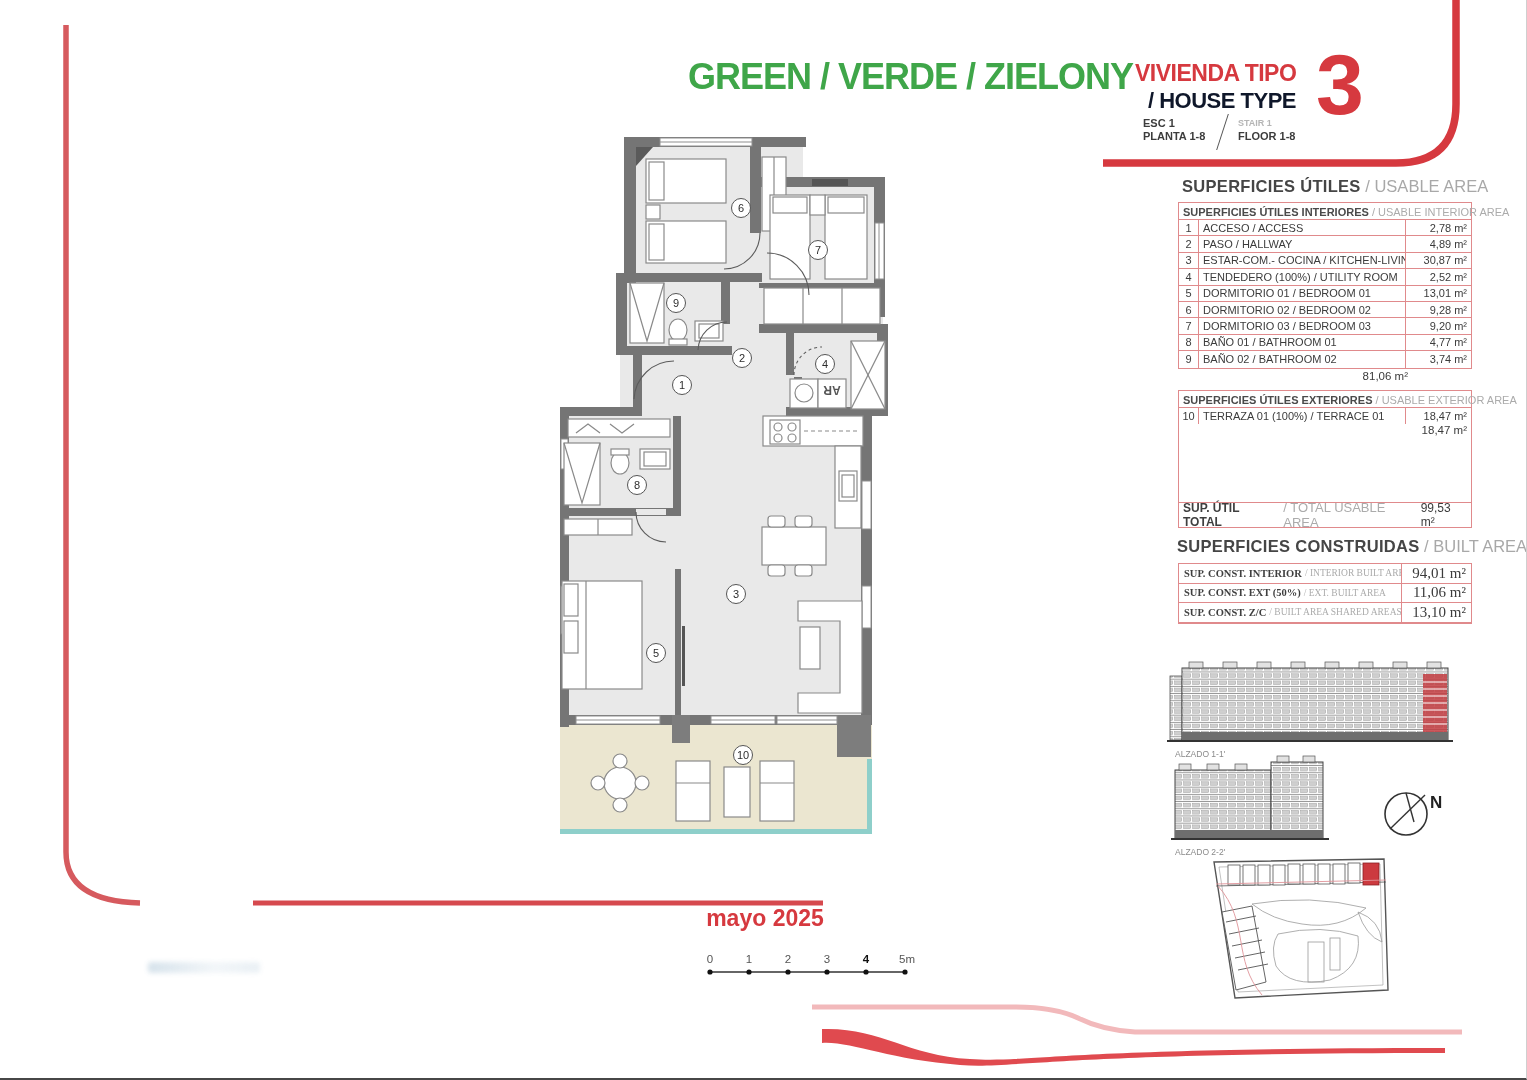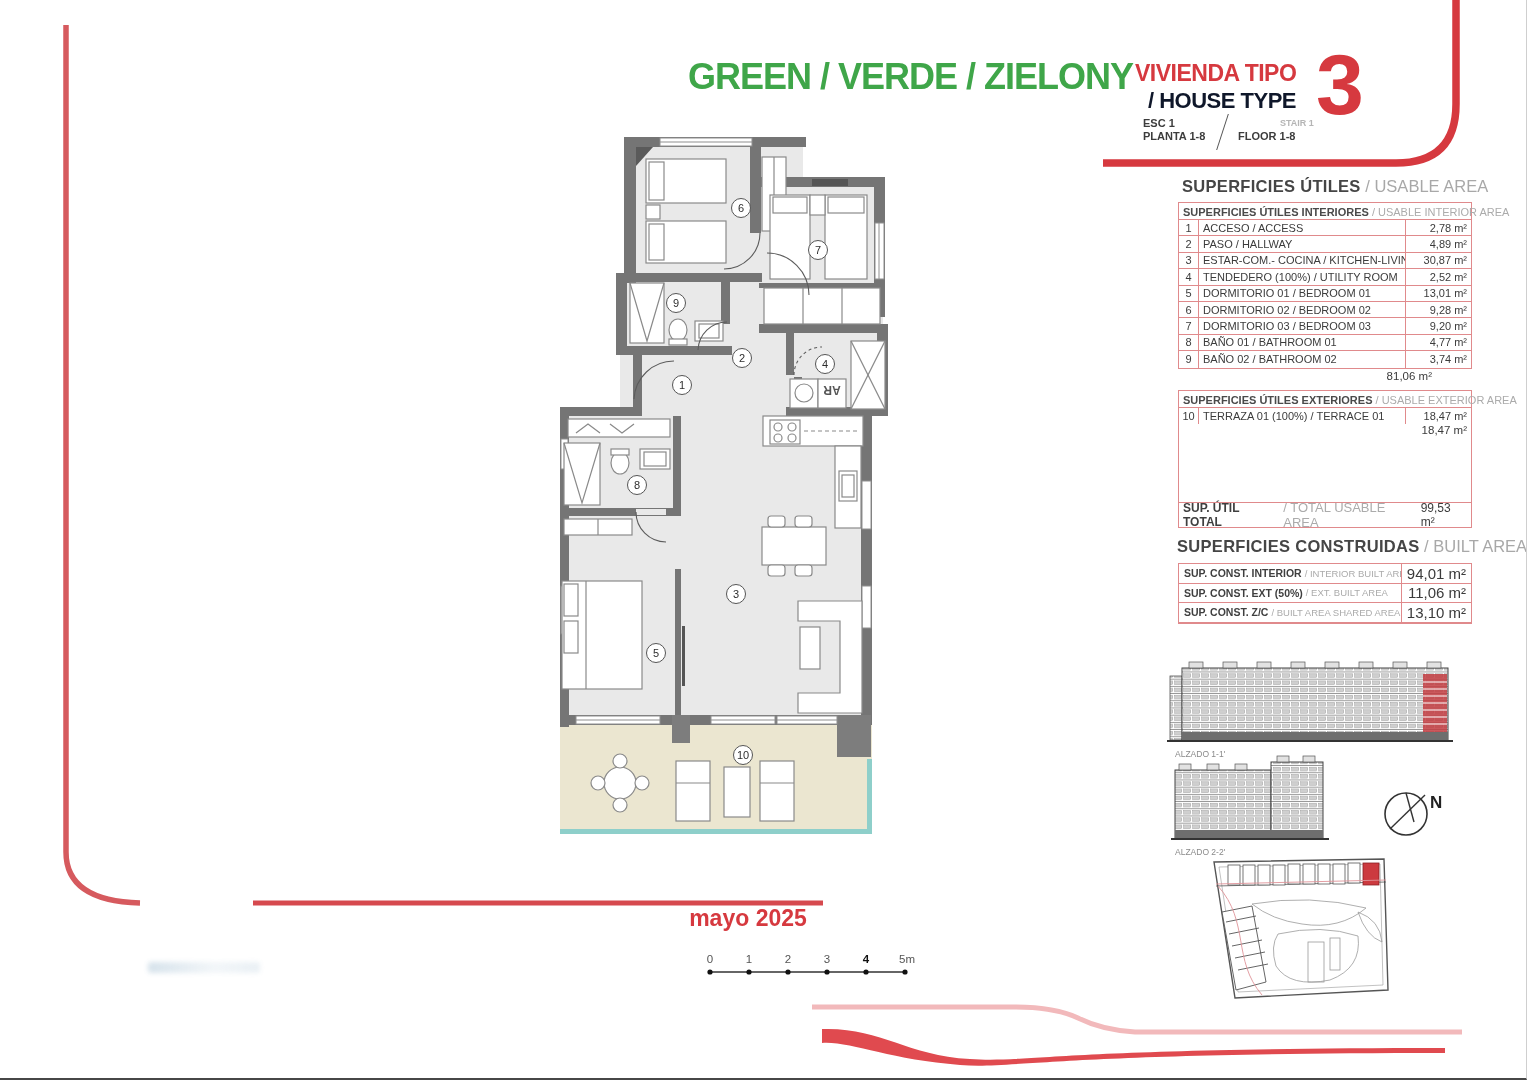--- a/index.html
+++ b/index.html
@@ -11,49 +11,49 @@
   .abs { position:absolute; }
 
   
   .proj-title { left:688px; top:56px; width:442px; text-align:right;
     font-size:36px; font-weight:bold; letter-spacing:-1px; color:#3fa649; white-space:nowrap; }
   .viv-tipo { left:1135px; top:60px; font-size:23px; font-weight:bold; color:#d6393f; letter-spacing:-0.5px; }
   .house-type { left:1148px; top:88px; font-size:22px; font-weight:bold; color:#0f172a; letter-spacing:-0.5px; }
   .type-num { left:1316px; top:44px; font-size:86px; font-weight:bold; color:#d6393f; line-height:0.95; }
   .esc-block { left:1143px; top:117px; font-size:11px; color:#3c3c3c; font-weight:bold; line-height:13px; }
   .stair-block { left:1238px; top:117px; font-size:11px; line-height:13px; font-weight:bold; color:#3c3c3c; }
-  .stair-top { color:#b5b5b5; font-size:9px; font-weight:bold;margin-left:42px; }
+  .stair-top { color:#b5b5b5; font-size:9px; font-weight:bold; }
   .slash-div { left:1222px; top:114px; width:1px; height:36px; background:#555; transform:skewX(-18deg); }
 
   
   .sec-head { font-size:16.5px; white-space:nowrap; }
   .sec-head .es { color:#454545; font-weight:bold; letter-spacing:0.3px; }
   .sec-head .en { color:#a8a8a8; font-weight:normal; }
   .tbl { border:1px solid #e08a8c; background:#fff; display:flex; flex-direction:column; font-size:11px; color:#3b3b3b; }
   .tbl-head { display:flex; align-items:flex-end; padding:1px 4px; border-bottom:1px solid #e08a8c; height:17px; white-space:nowrap; }
   .tbl-head .es { color:#4a4a4a; font-weight:bold; }
   .tbl-head .en { color:#ababab; }
   .trow { display:flex; align-items:stretch; border-bottom:1px solid #e08a8c; height:16.4px; }
   .trow:last-child { border-bottom:none; }
   .tnum { width:20px; border-right:1px solid #e08a8c; display:flex; align-items:center; justify-content:center; }
   .tlab { flex:1; display:flex; align-items:center; padding-left:4px; white-space:nowrap; overflow:hidden; }
   .tval { width:66px; border-left:1px solid #e08a8c; display:flex; align-items:center; justify-content:flex-end; padding-right:4px; }
   .subtot { text-align:right; font-size:11.5px; color:#3b3b3b; padding-right:4px; }
   .tot-row { display:flex; align-items:center; border-top:1px solid #e08a8c; height:25px; padding:8px 4px; font-size:12px; }
   .tot-row .es { font-weight:bold; color:#3f3f3f; }
   .tot-row .en { color:#ababab; margin-left:4px; font-size:13px; }
   .tot-row .v { margin-left:auto; color:#3b3b3b; }
-  .brow { display:flex; align-items:stretch; border-bottom:1px solid #e08a8c; height:19.5px; font-size:10.5px; }
+  .brow { display:flex; align-items:stretch; border-bottom:1px solid #e08a8c; height:19.5px; font-size:10.5px;font-family:Liberation Serif, serif; }
   .brow .blab { flex:1; display:flex; align-items:center; padding-left:5px; white-space:nowrap; overflow:hidden; }
   .brow .blab .es { font-weight:bold; color:#3f3f3f; }
   .brow .blab .en { color:#ababab; margin-left:3px; font-size:9.5px; }
   .brow .bval { width:70px; border-left:1px solid #e08a8c; display:flex; align-items:center; justify-content:flex-end; padding-right:5px; font-size:15px; }
 
   
-  .date-txt { left:681px; top:905px; width:134px; text-align:center; font-size:23px; font-weight:bold; color:#d6393f; }
+  .date-txt { left:698px; top:905px; width:134px; text-align:center; font-size:23px; font-weight:bold; color:#d6393f; }
   .smudge { left:148px; top:962px; width:112px; height:11px; border-radius:3px; opacity:.45;
     background:linear-gradient(90deg, rgba(90,140,175,.55), rgba(120,160,190,.2) 60%, rgba(120,160,190,.35)); filter:blur(2.5px); }
 
   svg text { font-family:"Liberation Sans", sans-serif; }
 </style>
 </head>
 <body>
 
 <div id="page">
 
@@ -323,21 +323,21 @@
         <div class="tnum">8</div>
         <div class="tlab">BAÑO 01 / BATHROOM 01</div>
         <div class="tval">4,77 m²</div>
       </div>
     <div class="trow">
         <div class="tnum">9</div>
         <div class="tlab">BAÑO 02 / BATHROOM 02</div>
         <div class="tval">3,74 m²</div>
       </div>
   </div>
-  <div class="abs subtot" style="left:1142px;top:370px;width:294px">81,06 m²</div>
+  <div class="abs subtot" style="left:1118px;top:370px;width:294px">81,06 m²</div>
 
   <div class="abs tbl" style="left:1178px;top:390px;width:294px;height:138px">
     <div class="tbl-head">
       <span class="es">SUPERFICIES ÚTILES EXTERIORES</span>&nbsp;<span class="en">/ USABLE EXTERIOR AREA</span>
     </div>
     <div class="trow" style="border-bottom:none">
       <div class="tnum">10</div>
       <div class="tlab">TERRAZA 01 (100%) / TERRACE 01</div>
       <div class="tval">18,47 m²</div>
     </div>

